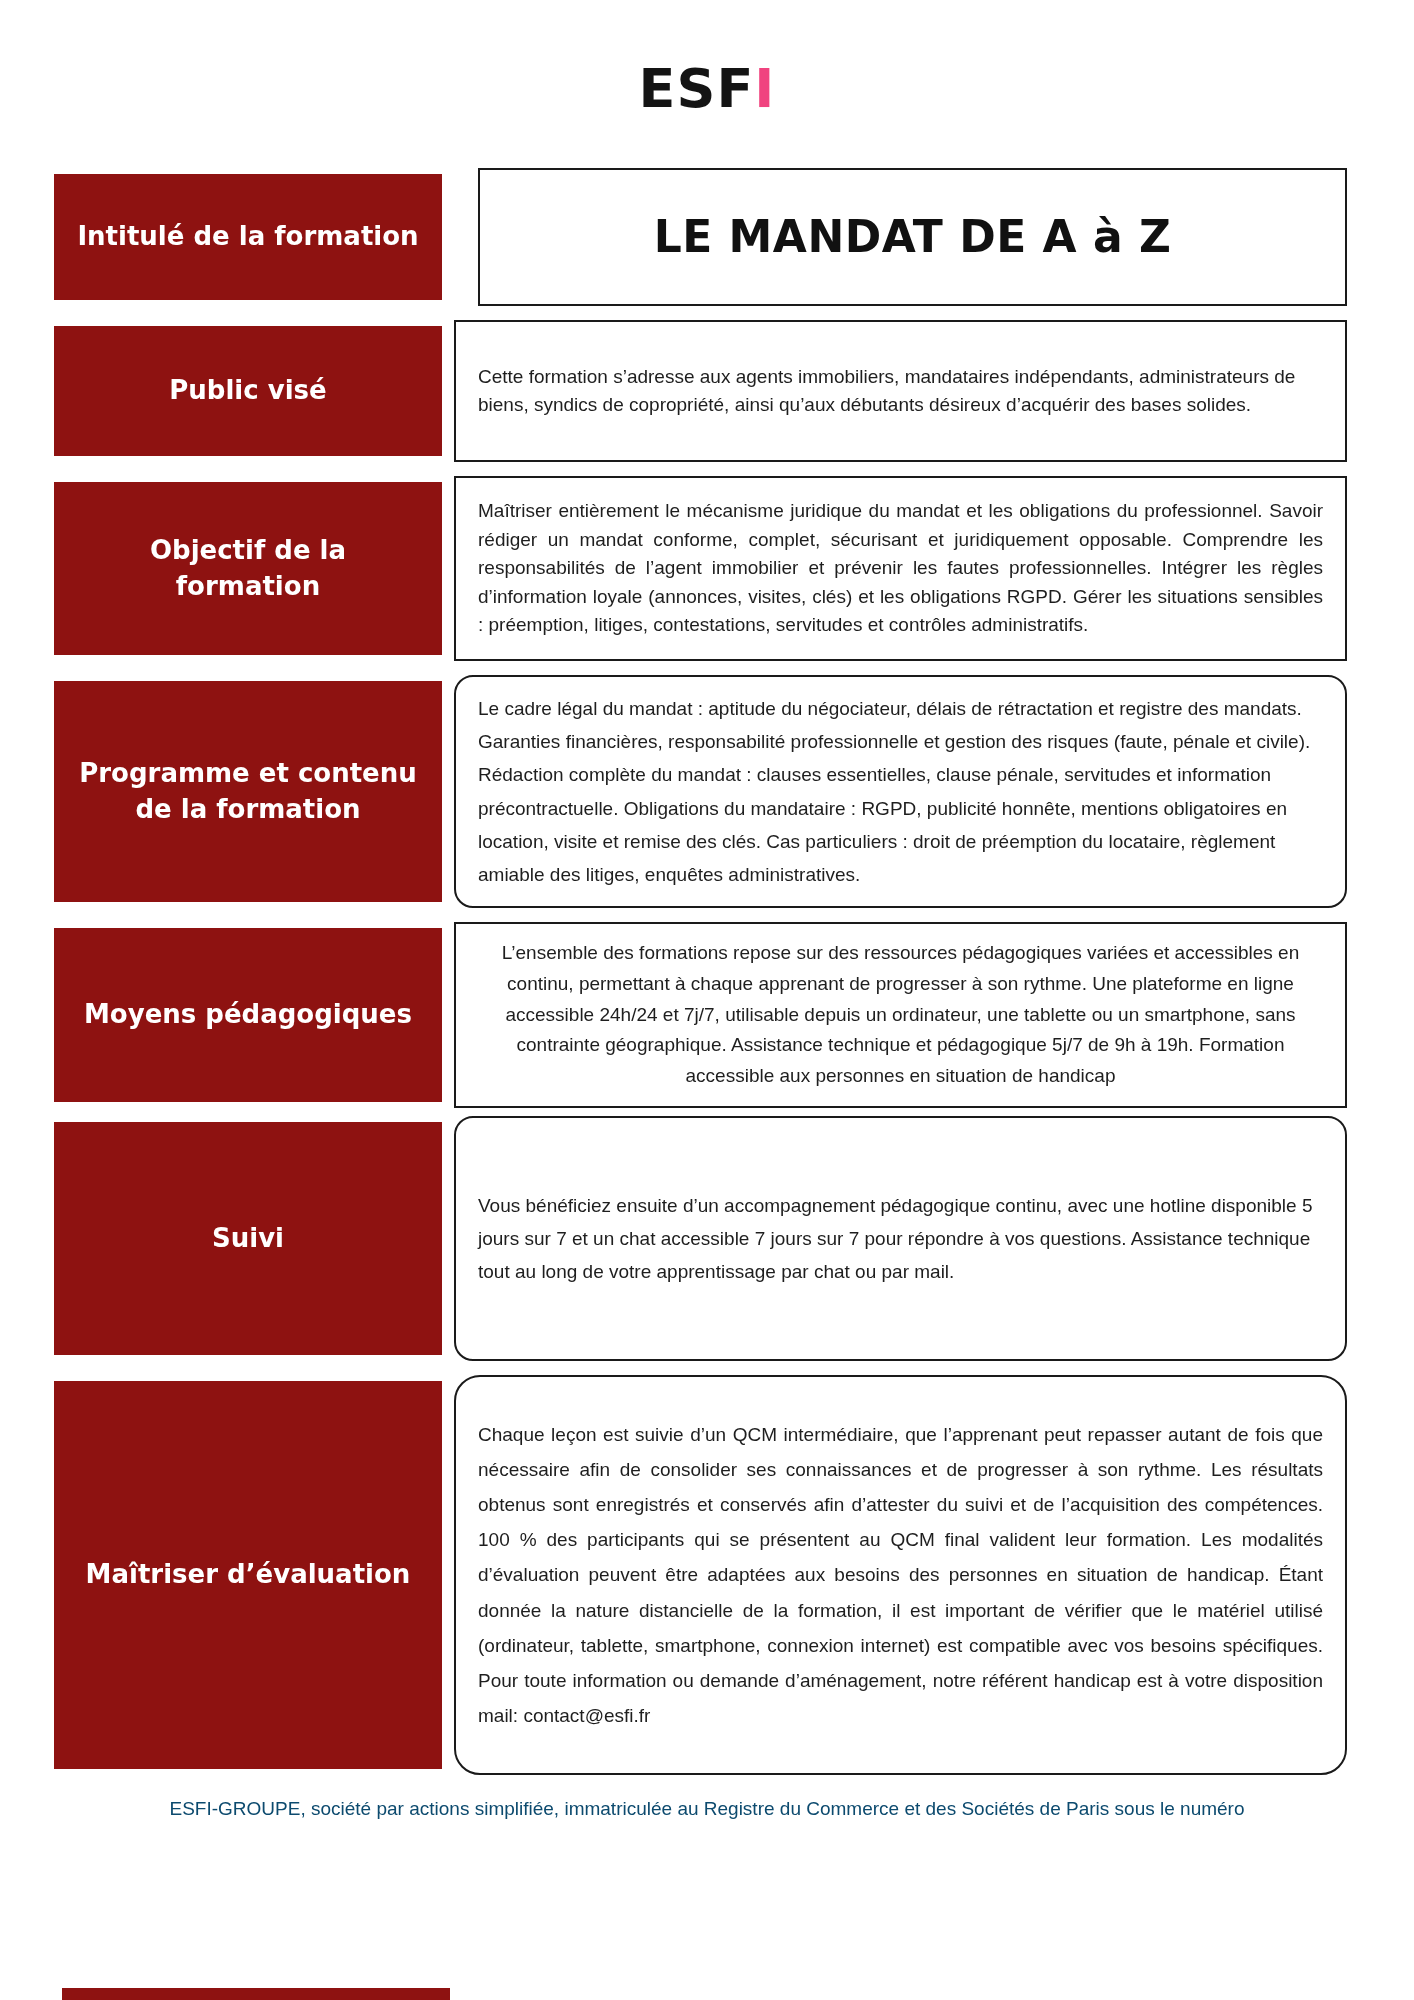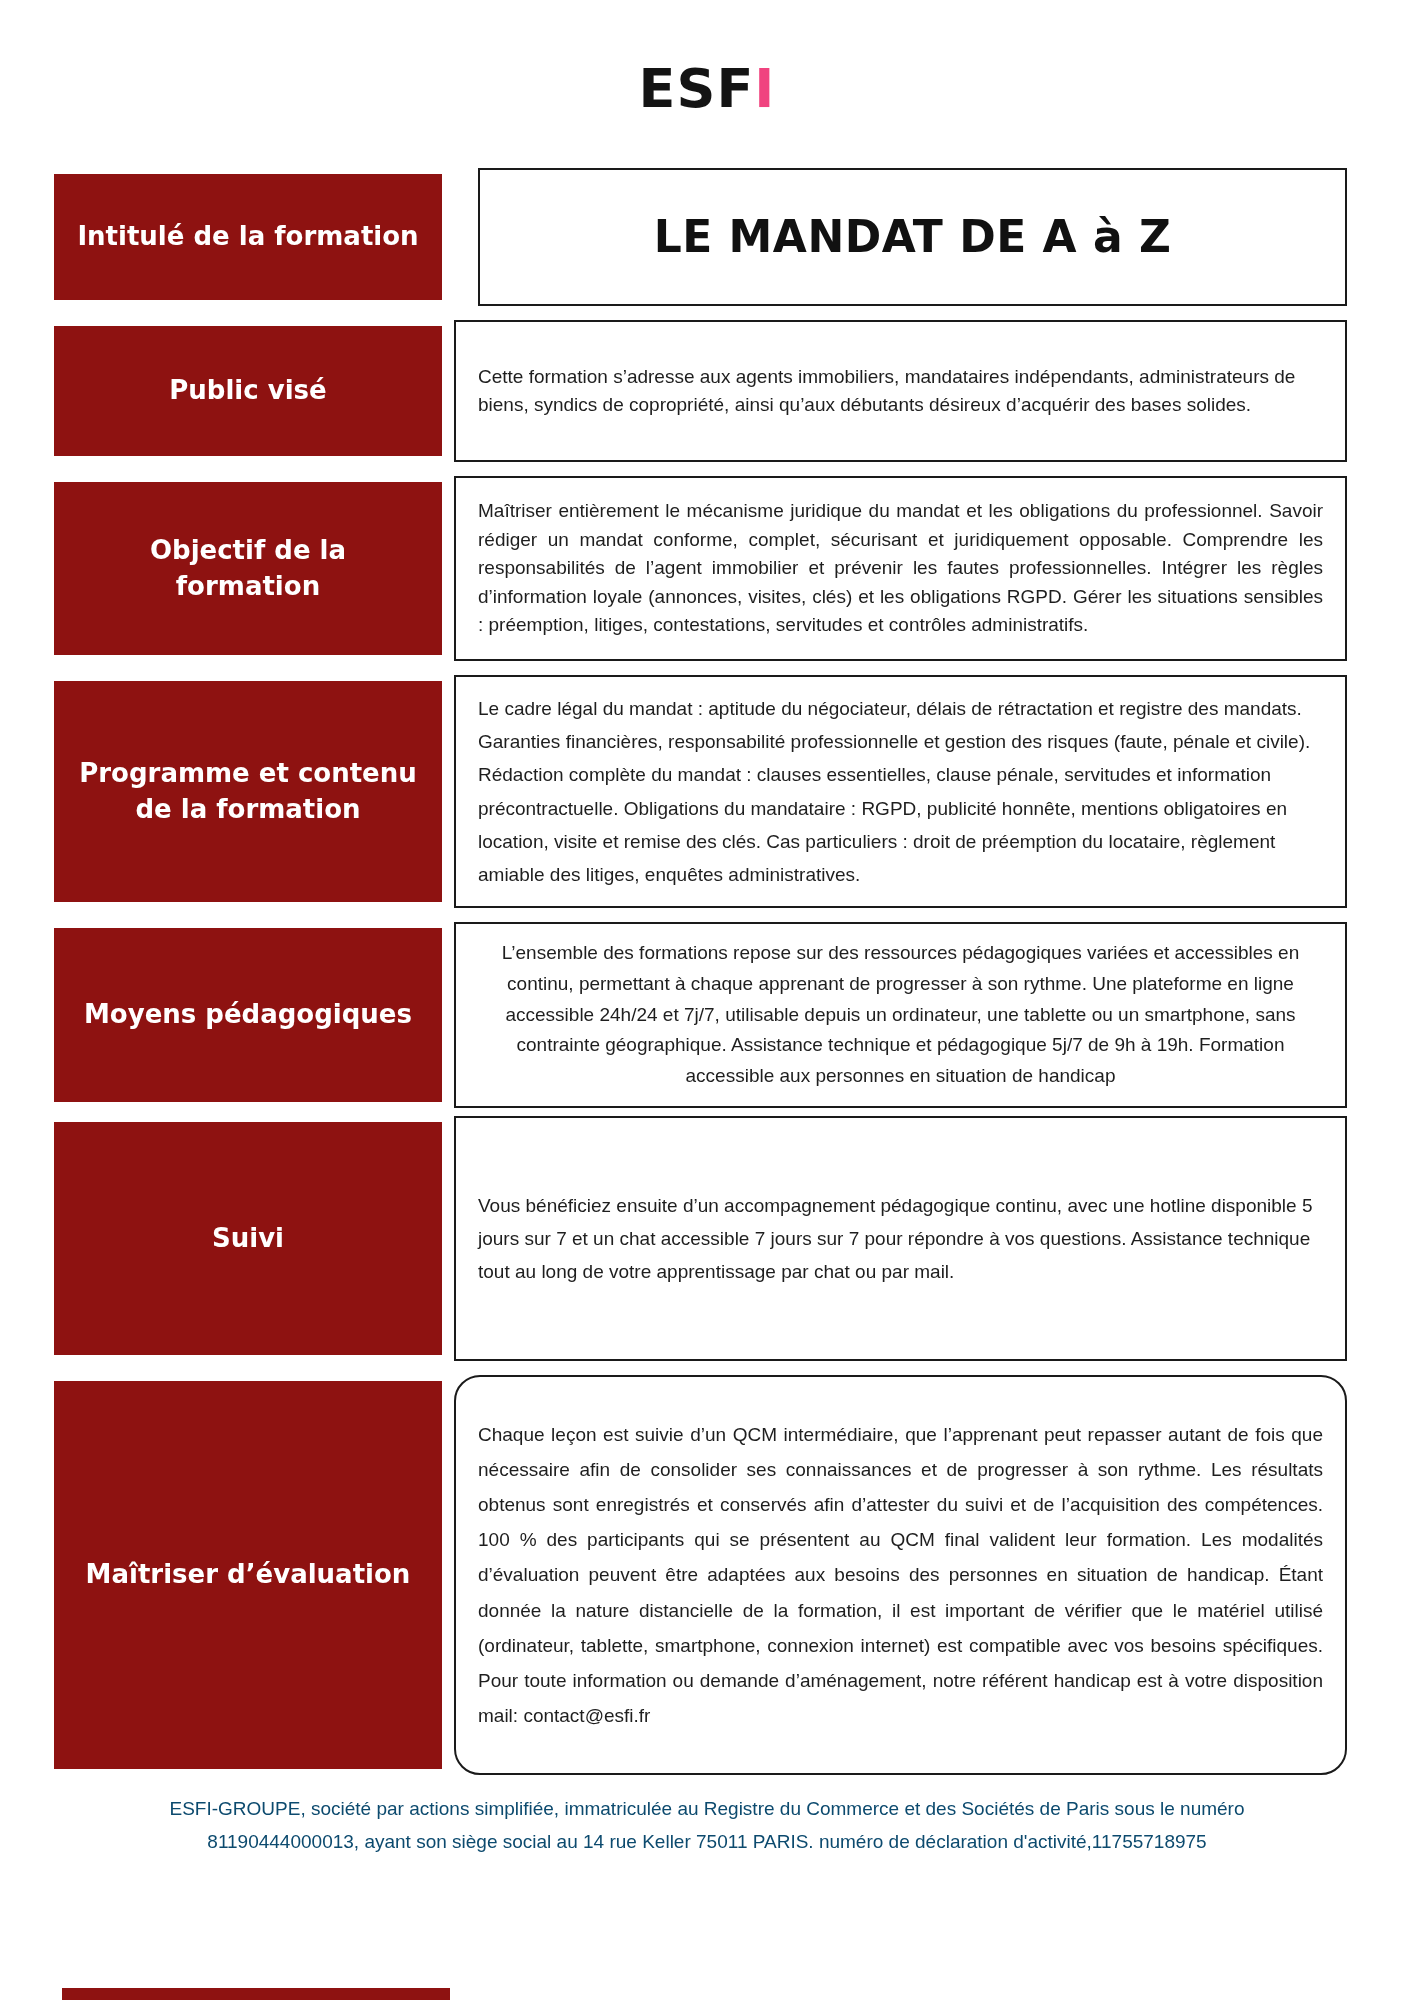--- a/index.html
+++ b/index.html
@@ -73,21 +73,21 @@
     align-items:center;
     text-align:center;
     font-family:"DejaVu Sans", sans-serif;
     font-weight:900;
     font-size:44px;
     letter-spacing:0.5px;
     color:#111111;
     margin-left:24px;
   }
   .justify{text-align:justify;}
-  .lh-tall{line-height:1.75;}
+  .lh-tall{line-height:1.75;border-radius:19px;}
   .lh-mid{line-height:1.62;text-align:center;}
   .lh-xtall{line-height:1.85;border-radius:26px;}
   
   .footer{
     position:absolute;
     left:0;right:0;
     top:1792px;
     text-align:center;
     font-size:19px;
     line-height:1.75;
@@ -173,18 +173,17 @@
       </div>
       <div class="content-cell justify lh-xtall">
         <span>Chaque leçon est suivie d’un QCM intermédiaire, que l’apprenant peut repasser autant de fois que nécessaire afin de consolider ses connaissances et de progresser à son rythme. Les résultats obtenus sont enregistrés et conservés afin d’attester du suivi et de l’acquisition des compétences. 100 % des participants qui se présentent au QCM final valident leur formation. Les modalités d’évaluation peuvent être adaptées aux besoins des personnes en situation de handicap. Étant donnée la nature distancielle de la formation, il est important de vérifier que le matériel utilisé (ordinateur, tablette, smartphone, connexion internet) est compatible avec vos besoins spécifiques. Pour toute information ou demande d’aménagement, notre référent handicap est à votre disposition mail: contact@esfi.fr</span>
       </div>
     </div>
 
   </div>
 
   <div class="footer">
     <div>ESFI-GROUPE, société par actions simplifiée, immatriculée au Registre du Commerce et des Sociétés de Paris sous le numéro</div>
-    <div>81190444000013, ayant son siège social au 14 rue Keller 75011 PARIS. numéro de déclaration d'activité,11755718975</div>
   </div>
 
   <div class="next-page-sliver"></div>
 
 </div>
 
 </body></html>

